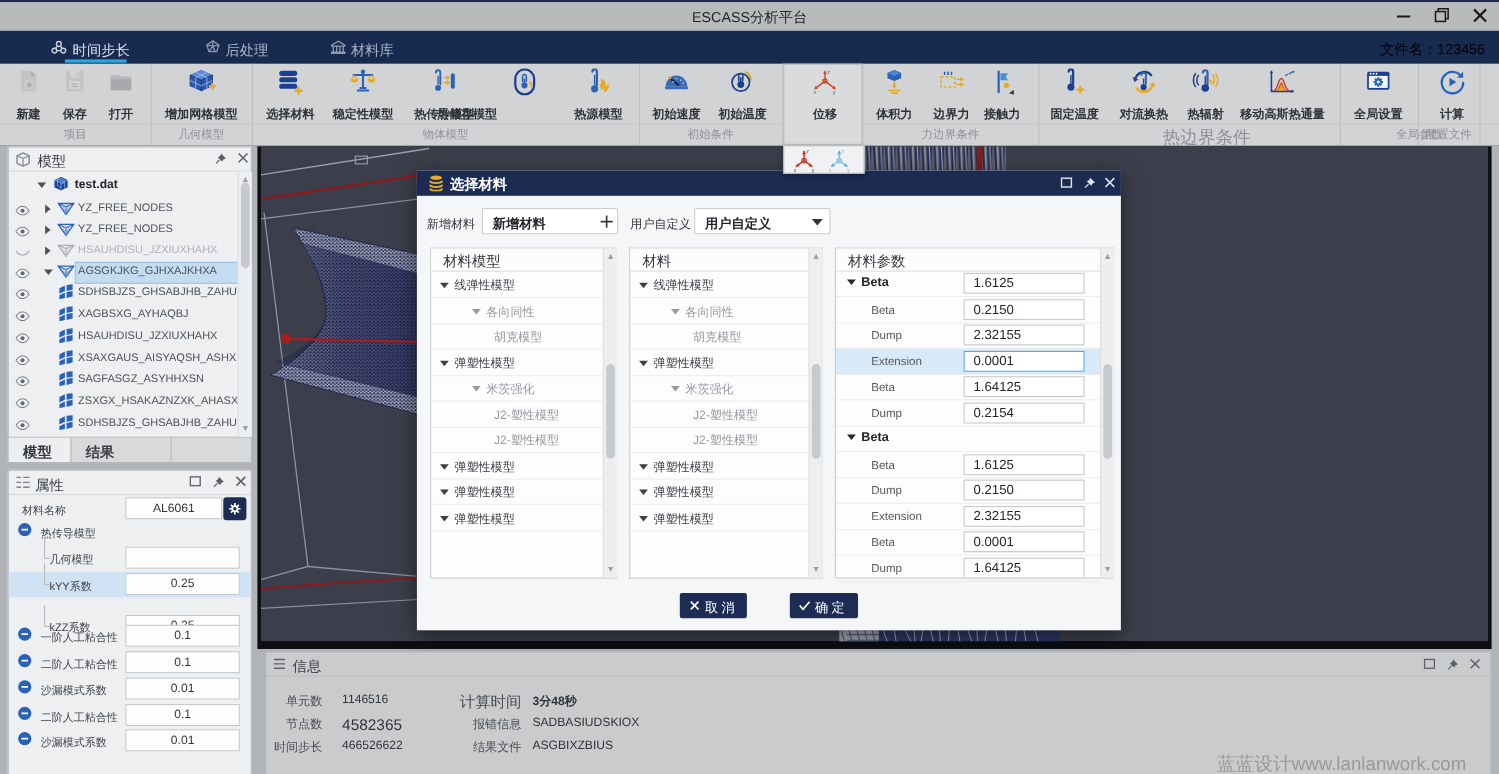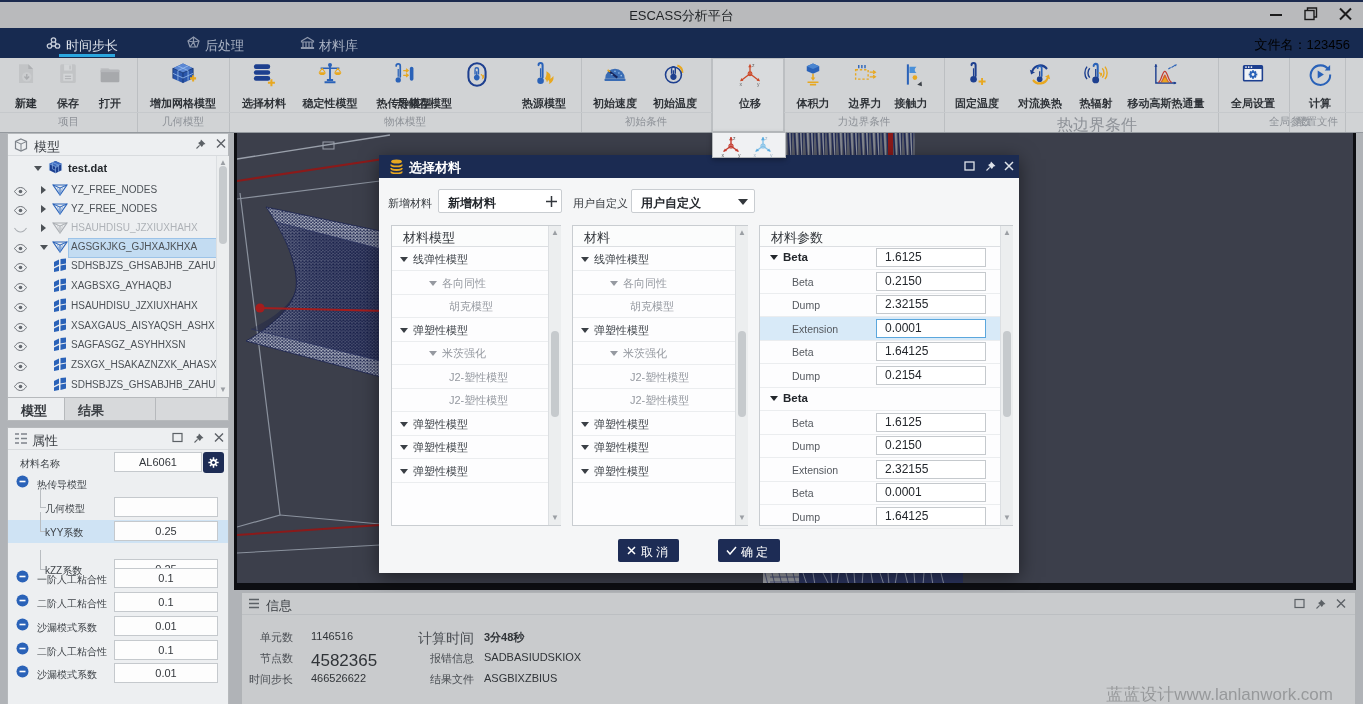--- a/index.html
+++ b/index.html
@@ -897,20 +897,20 @@
       <path d="M0.5 10.5 3.6 7.4" stroke="#5c6166" stroke-width="1.1" fill="none"></path>
       <path d="M5 1.5 9.5 6 7.6 6.6 5.9 8.9 2.1 5.1 4.4 3.4z" fill="#5c6166"></path>
     </g>
     <path d="M43 1.5l8 8M51 1.5l-8 8" stroke="#5c6166" stroke-width="1.4"></path>
   </svg>
 <div class="abs nw" style="left:223px;top:630px;width:70px;text-align:right;font-size:11px;color:#4a4e53;">单元数</div>
 <div class="abs nw" style="left:311px;top:630px;font-size:11px;color:#303438;">1146516</div>
 <div class="abs nw" style="left:404px;top:630px;width:70px;text-align:right;font-size:14px;color:#4a4e53;">计算时间</div>
 <div class="abs nw" style="left:484px;top:630px;font-size:11px;font-weight:700;color:#303438;">3分48秒</div>
 <div class="abs nw" style="left:223px;top:651px;width:70px;text-align:right;font-size:11px;color:#4a4e53;">节点数</div>
-<div class="abs nw" style="left:311px;top:651px;font-size:17px;color:#303438;">4582365</div>
+<div class="abs nw" style="left:311px;top:651px;font-size:14px;color:#303438;">4582365</div>
 <div class="abs nw" style="left:404px;top:651px;width:70px;text-align:right;font-size:11px;color:#4a4e53;">报错信息</div>
 <div class="abs nw" style="left:484px;top:651px;font-size:11px;font-weight:400;color:#303438;">SADBASIUDSKIOX</div>
 <div class="abs nw" style="left:223px;top:672px;width:70px;text-align:right;font-size:11px;color:#4a4e53;">时间步长</div>
 <div class="abs nw" style="left:311px;top:672px;font-size:11px;color:#303438;">466526622</div>
 <div class="abs nw" style="left:404px;top:672px;width:70px;text-align:right;font-size:11px;color:#4a4e53;">结果文件</div>
 <div class="abs nw" style="left:484px;top:672px;font-size:11px;font-weight:400;color:#303438;">ASGBIXZBIUS</div>
 <div class="abs nw" style="right:30px;top:683px;font-size:17px;color:#97999b;">蓝蓝设计www.lanlanwork.com</div>
 
 </body></html>

